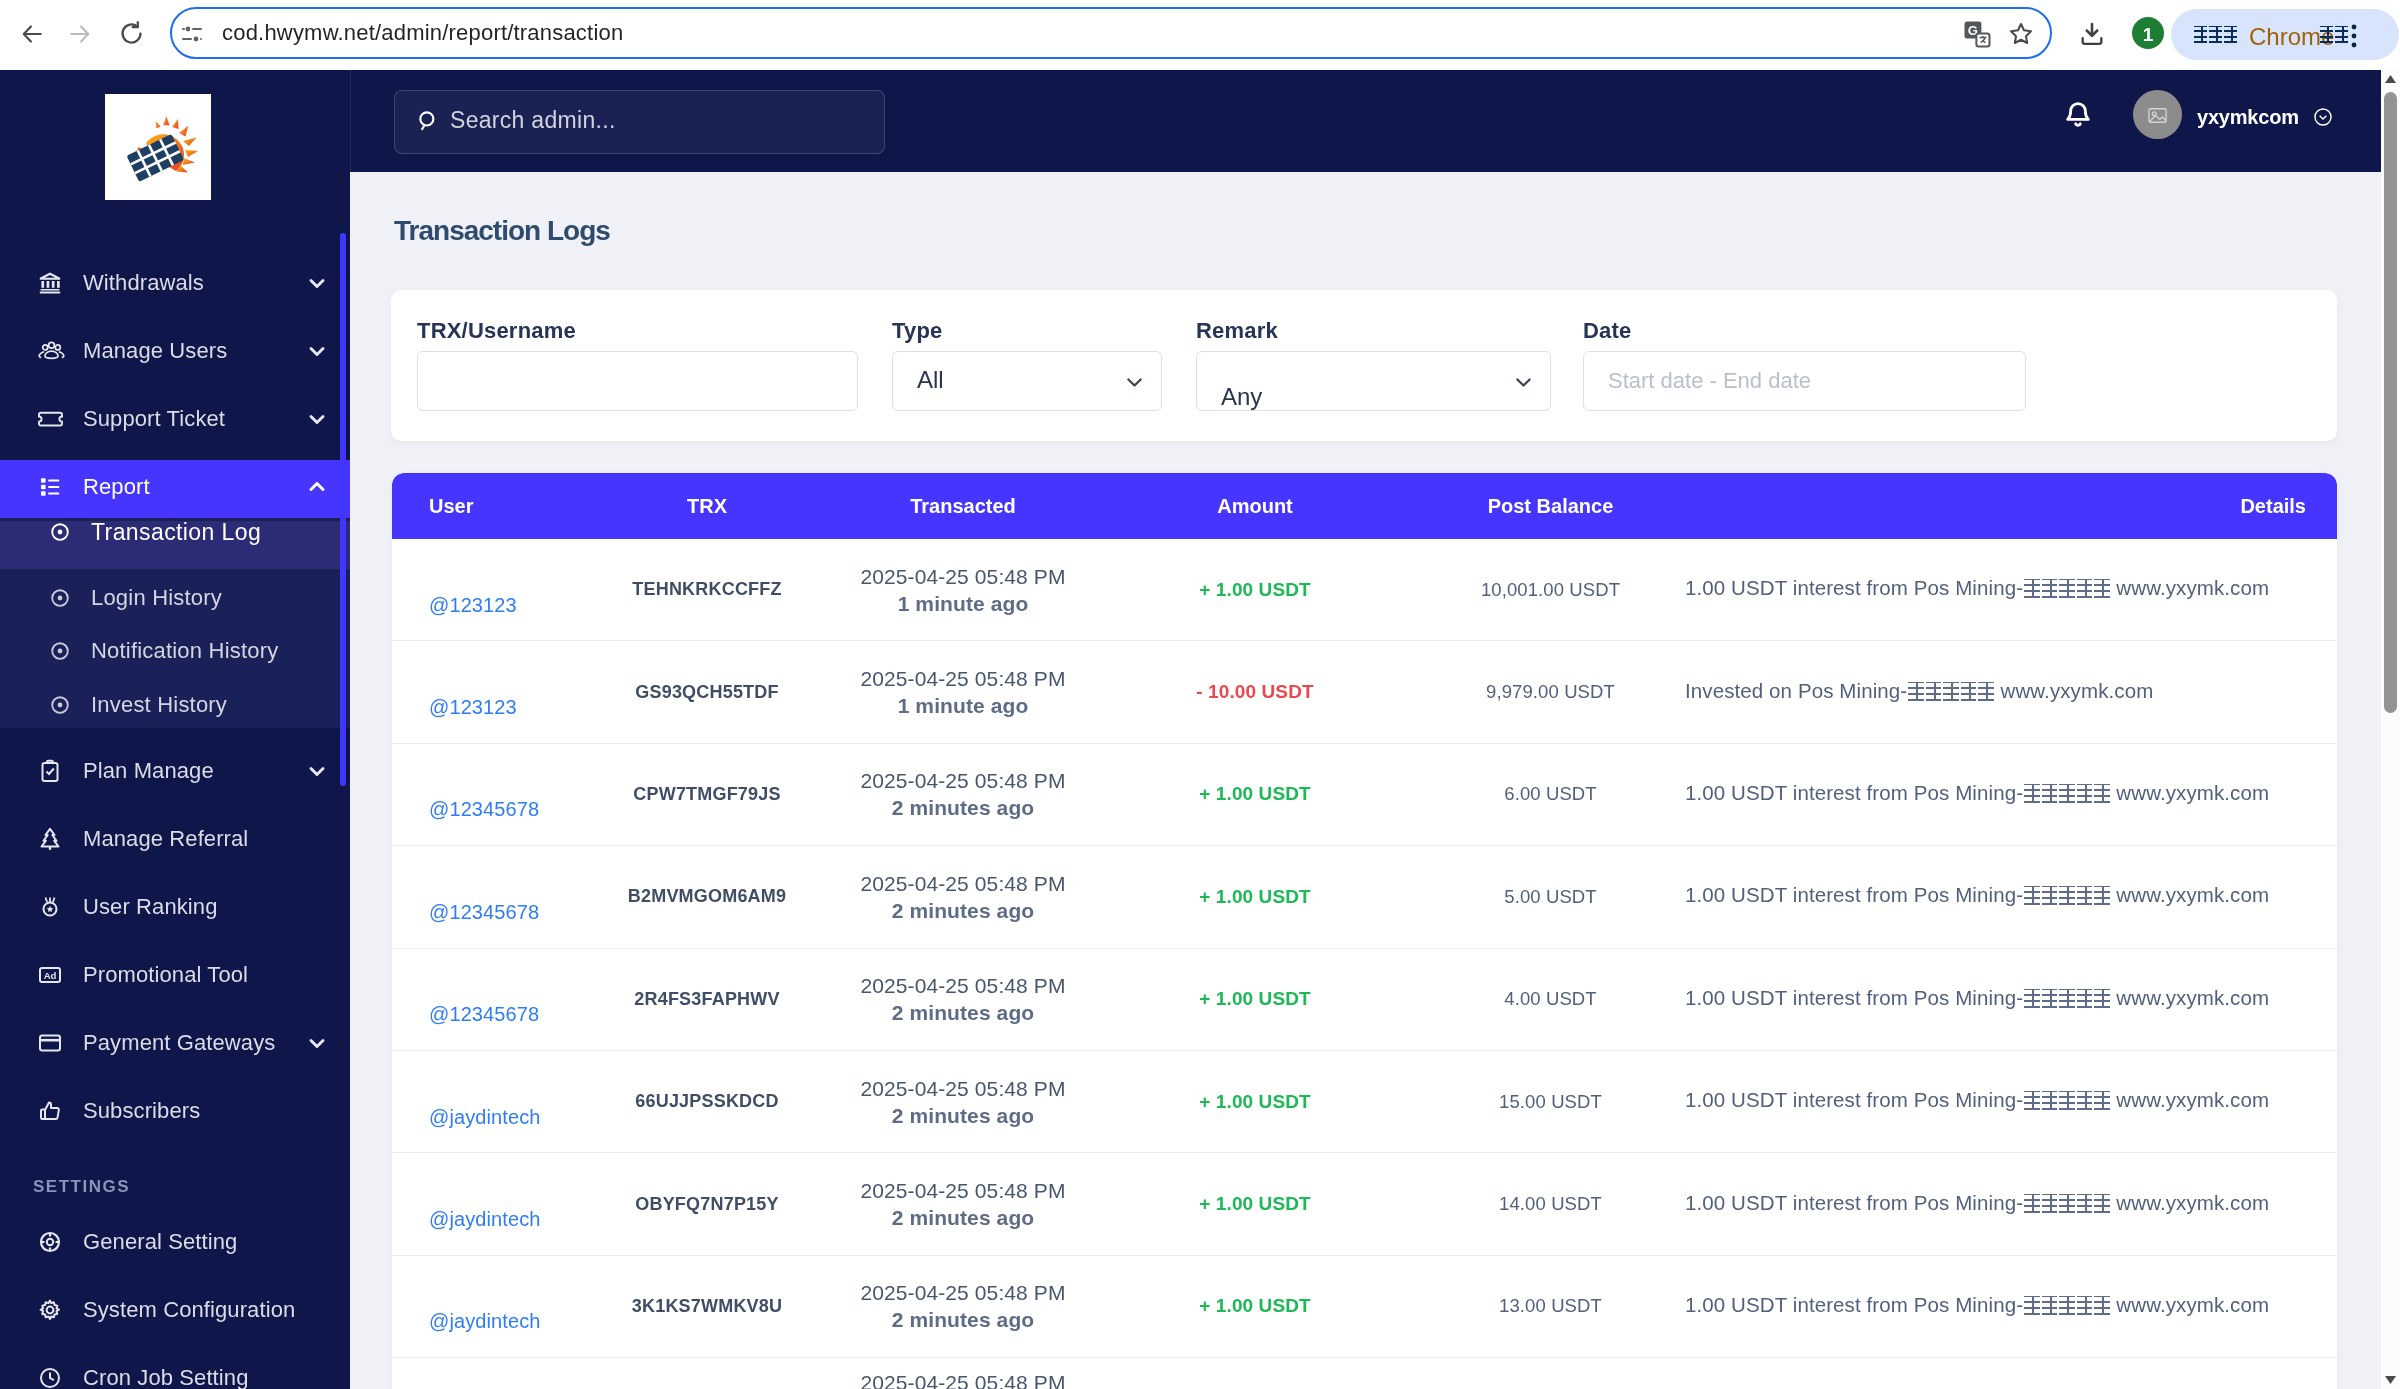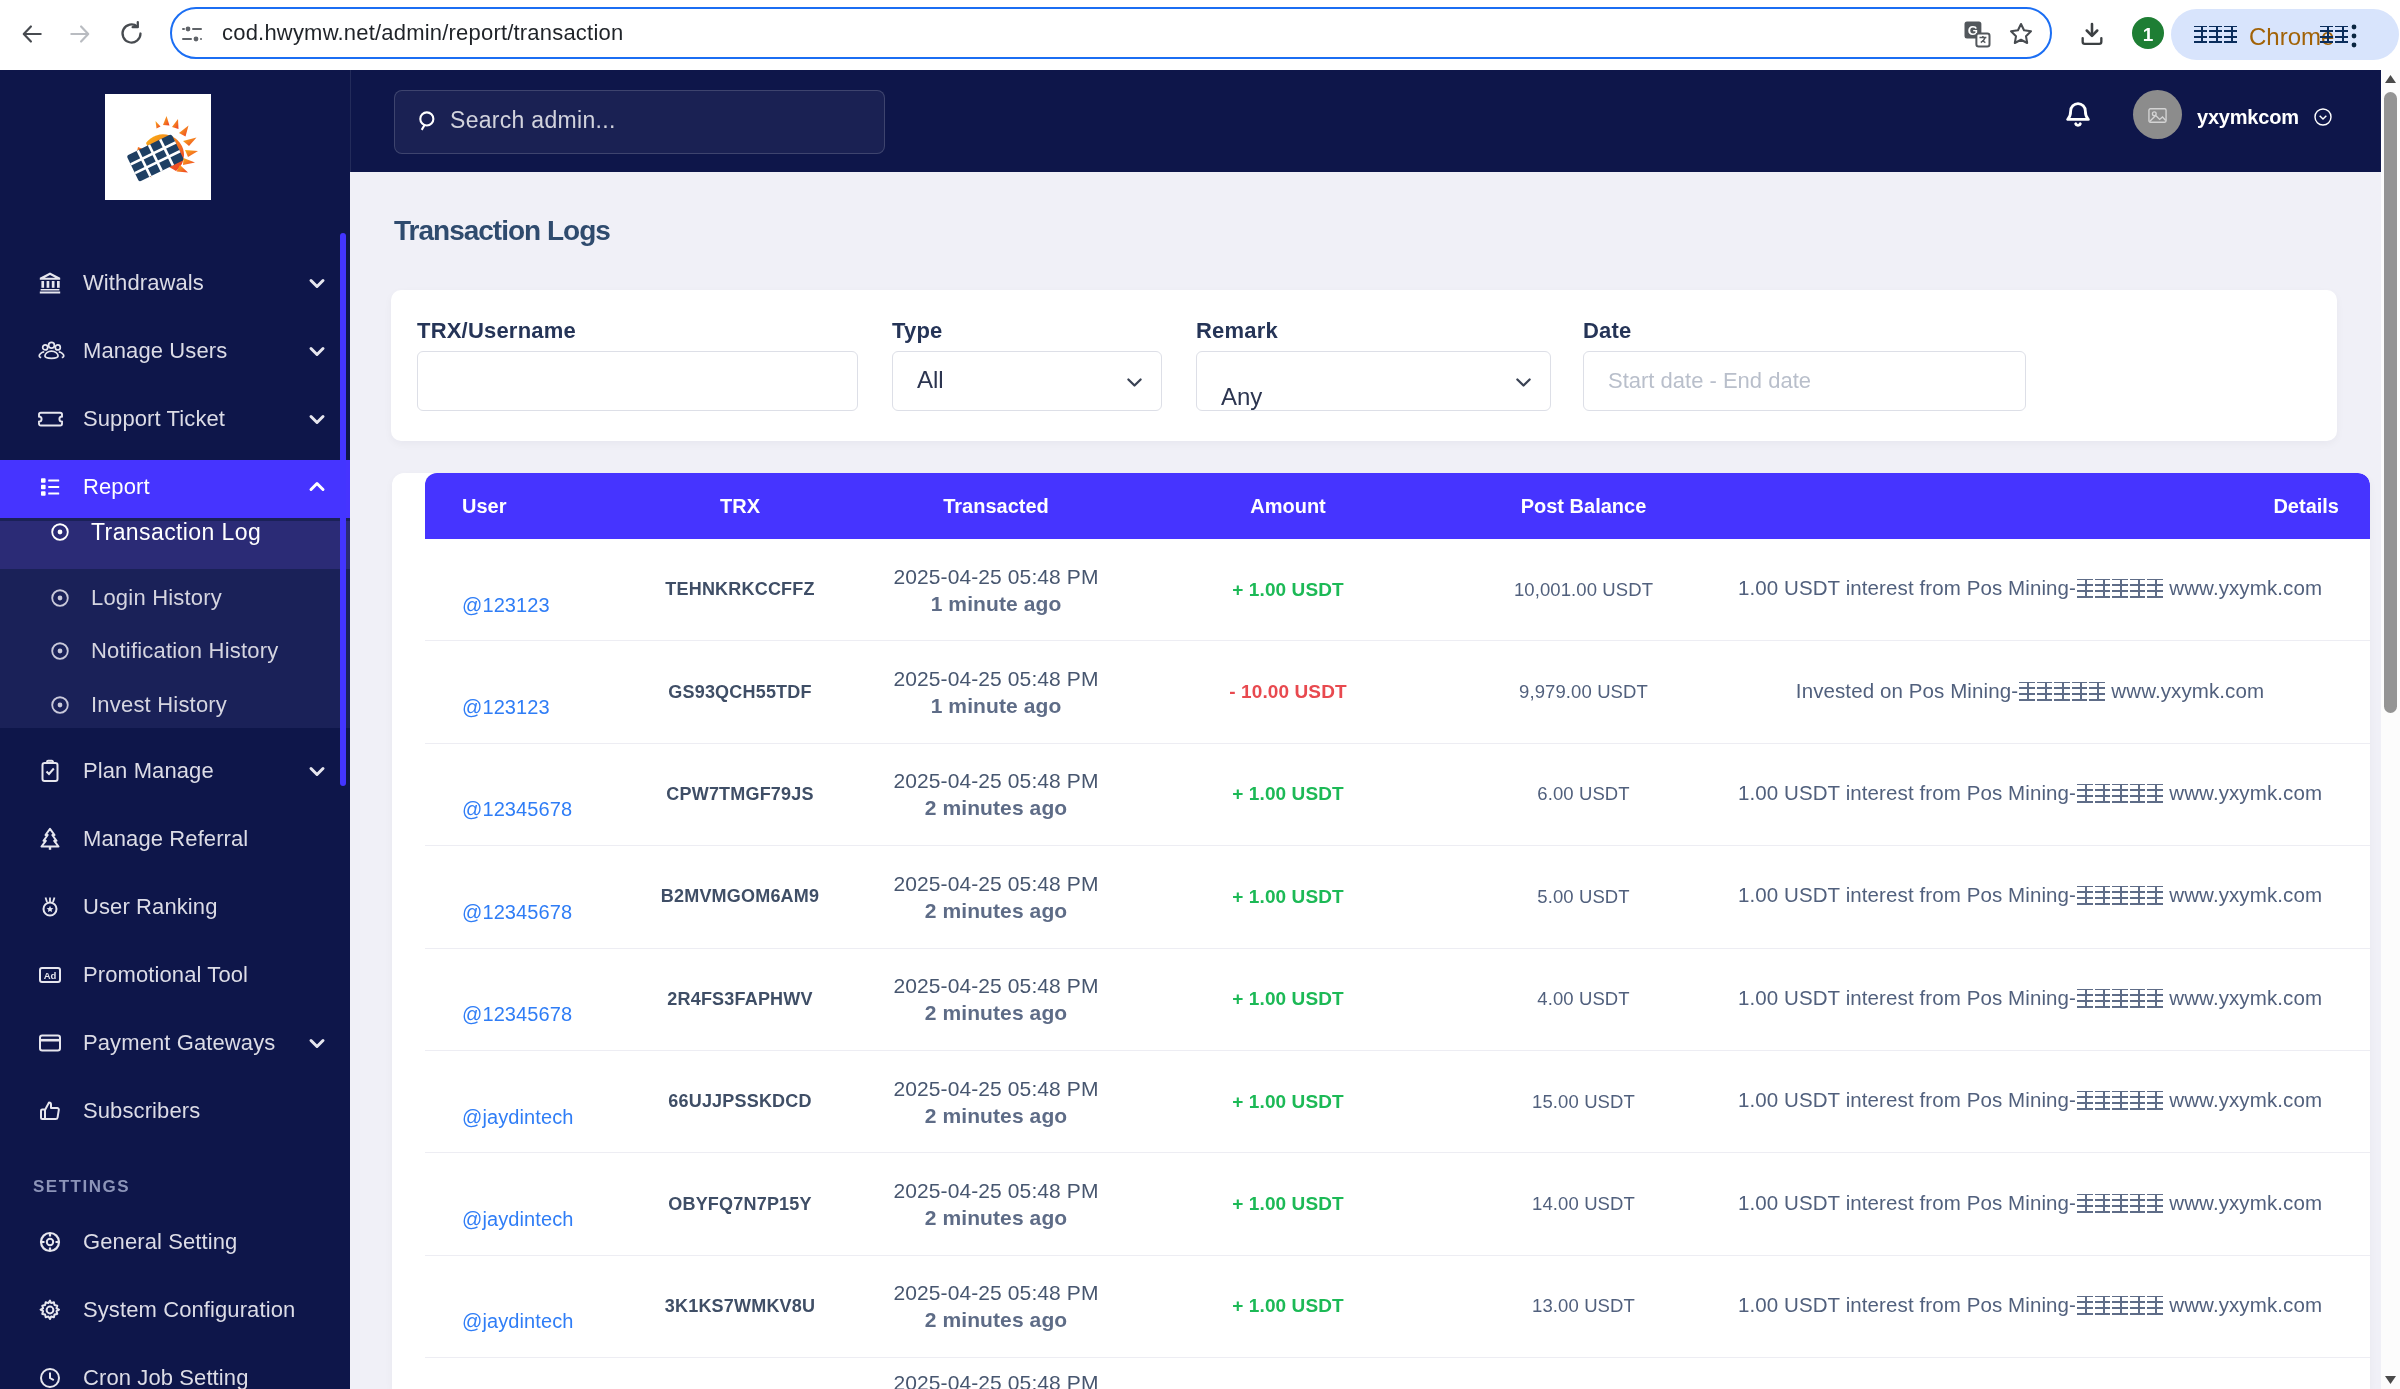--- a/index.html
+++ b/index.html
@@ -43,36 +43,36 @@
   
   #fcard{left:391px;top:290px;width:1946px;height:151px;background:#fff;border-radius:10px;
      box-shadow:0 3px 8px rgba(25,30,60,0.04);}
   .flabel{position:absolute;top:318px;font-size:22px;font-weight:700;color:#253457;letter-spacing:0.2px;}
   .fbox{position:absolute;top:351px;height:60px;background:#fff;border:1px solid #DDDFE7;border-radius:6px;box-sizing:border-box;}
   .selecttext{position:absolute;font-size:24px;color:#2C3550;}
   #fbtn{left:2057px;top:351px;width:251px;height:62px;background:#4634FF;border-radius:6px;}
   #fbtn span{position:absolute;left:50%;top:50%;transform:translate(-50%,-50%);
      font-size:23px;font-weight:700;color:#fff;letter-spacing:0.3px;white-space:nowrap;}
   
-  #tcard{left:392px;top:473px;width:1945px;height:916px;background:#fff;border-radius:12px 12px 0 0;box-shadow:0 3px 8px rgba(25,30,60,0.04);overflow:hidden;padding-left:33px;}
+  #tcard{left:392px;top:473px;width:1945px;height:916px;background:#fff;border-radius:12px 12px 0 0;box-shadow:0 3px 8px rgba(25,30,60,0.04);overflow:hidden;}
   table{border-collapse:collapse;table-layout:fixed;width:1945px;}
   thead th{background:#4634FF;color:#fff;font-size:20px;font-weight:700;height:66px;padding:0;letter-spacing:0px;}
   th:first-child{border-radius:12px 0 0 0;}
   th:last-child{border-radius:0 12px 0 0;}
   tbody td{height:101.4px;padding:0;font-size:21px;color:#51607D;letter-spacing:0.1px;}
   tbody tr{border-bottom:1px solid #EDEDF3;}
   td.user{text-align:left;padding-left:37px;}
   td.user span{position:relative;top:15px;color:#2F7DF6;font-size:20px;}
   td.trx{text-align:center;font-weight:700;color:#3F4E66;font-size:18px;letter-spacing:0.2px;}
   td.date{text-align:center;line-height:27px;color:#47566F;}
   td.date .ago{color:#5E6C87;font-weight:bold;}
   td.amt{text-align:center;font-weight:700;font-size:19px;}
   .green{color:#1CB956;} .red{color:#E8494F;}
   td.bal{text-align:center;font-size:18.5px;}
-  td.det{text-align:center;padding-right:28px;white-space:nowrap;font-size:20.5px;}
+  td.det{text-align:left;padding-right:28px;white-space:nowrap;font-size:20.5px;}
   tr.lastrow td{height:110px;vertical-align:top;padding-top:38px;}
   tr.lastrow td.date{padding-top:11px;}
   th.h-user{text-align:left;padding-left:37px;}
   th.h-det{text-align:right;padding-right:31px;}
   
   .cjk5{display:inline-block;vertical-align:-3px;white-space:nowrap;}
   .cjk5 i{display:inline-block;width:15.5px;height:19px;margin:0 1px;
     background:
       linear-gradient(0deg, currentColor 0 2px, transparent 2px) 0 100%/100% 2px no-repeat,
       repeating-linear-gradient(0deg, currentColor 0 1.8px, transparent 1.8px 6px),

